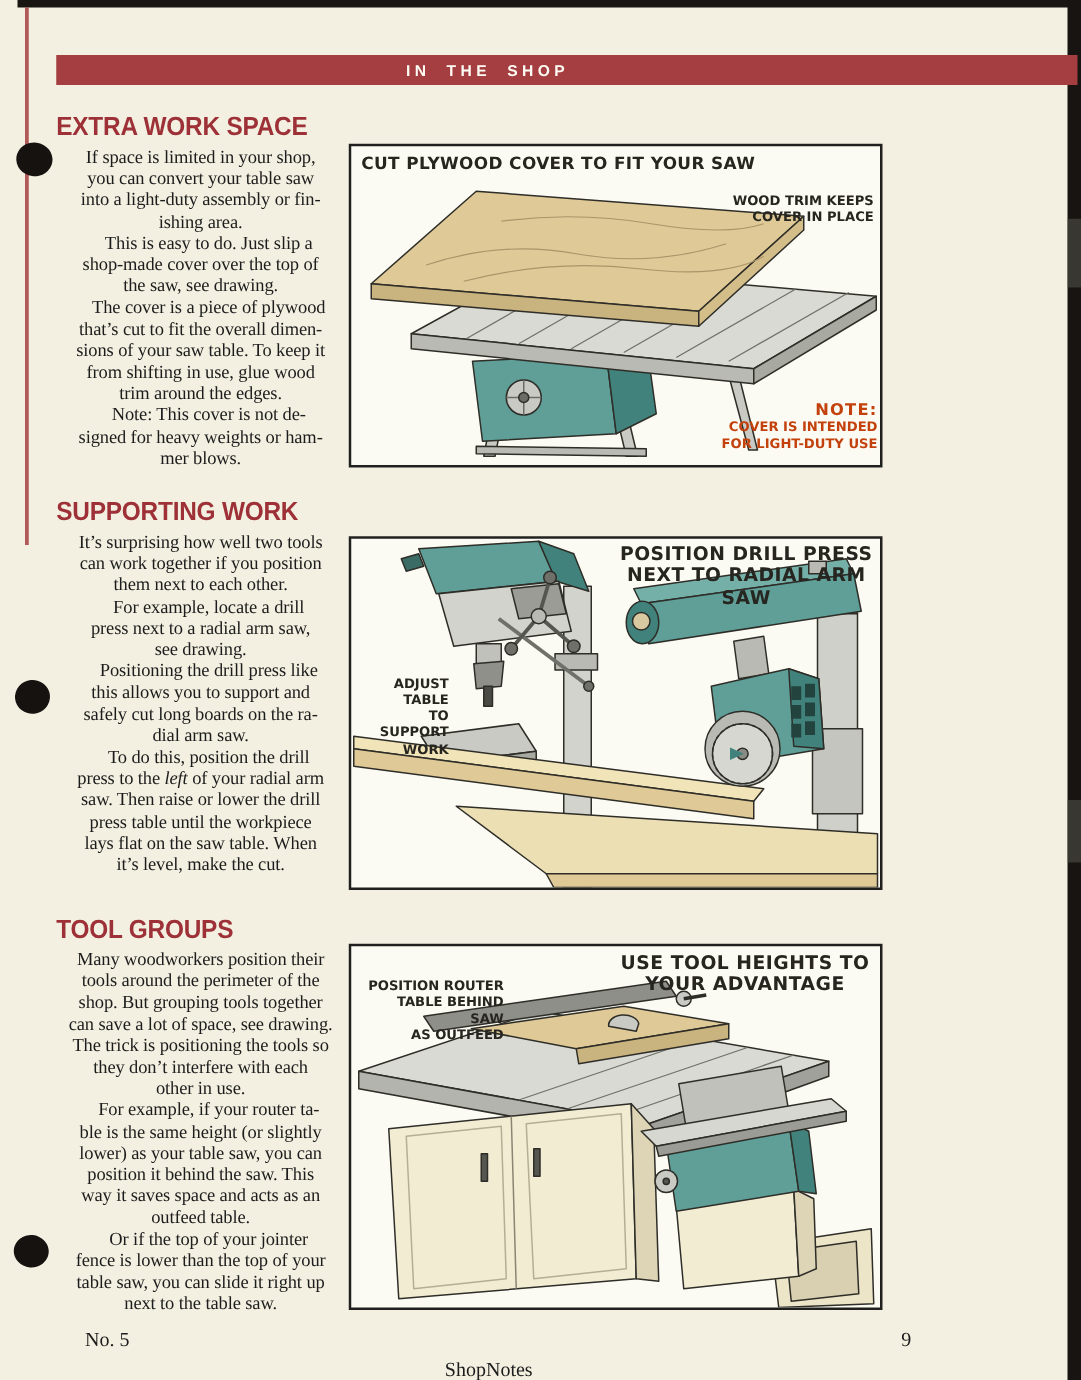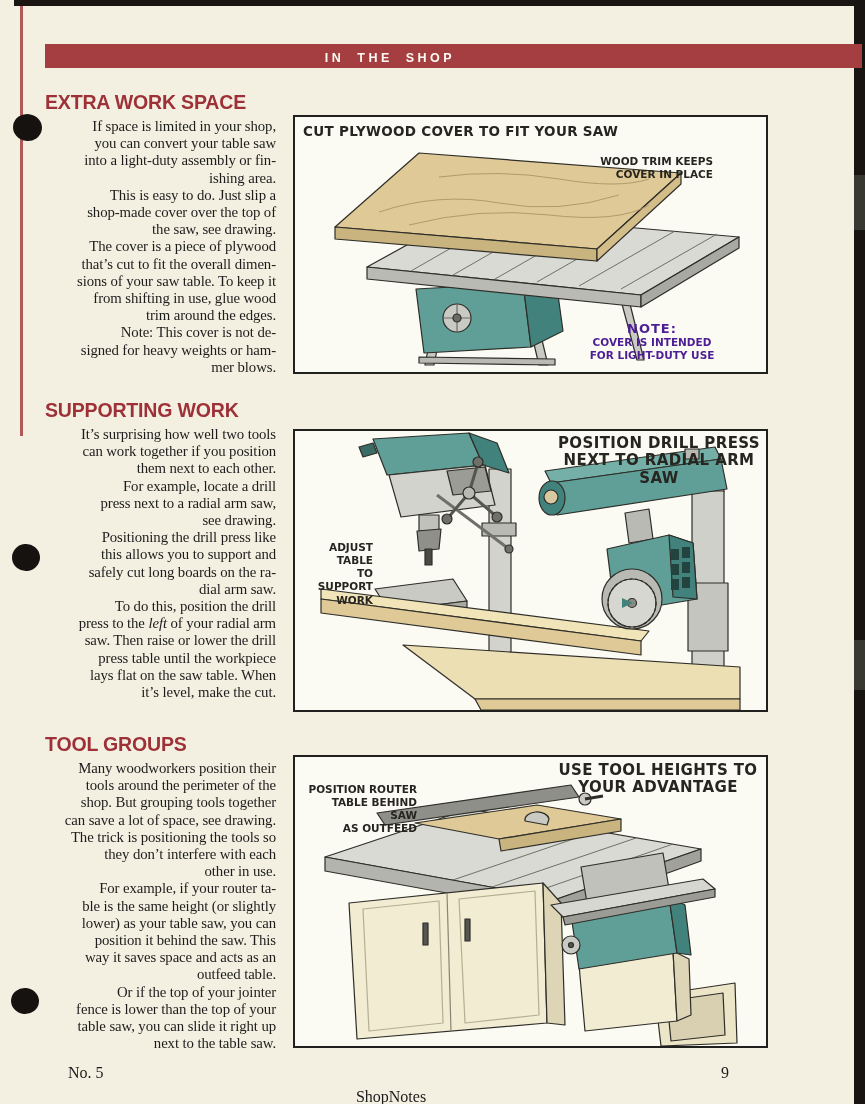--- a/index.html
+++ b/index.html
@@ -17,39 +17,39 @@
   .header-bar{left:45px;top:44px;width:817px;height:24px;background:var(--maroon,#a43e40);}
   .header-title-wrap{left:45px;top:48px;width:690px;text-align:center;}
   .header-title{font-family:"Liberation Sans",sans-serif;font-weight:700;font-size:12.5px;
        color:#fdfbf3;letter-spacing:3.5px;word-spacing:6px;margin-top:12px;}
   
   .text-block{left:45px;width:231px;}
   .sec-heading{margin:0 0 5px 0;font-family:"Liberation Sans",sans-serif;font-weight:700;
        font-size:21px;line-height:22px;color:var(--heading-red,#9d3137);letter-spacing:-.2px;
        transform:scaleX(.93);transform-origin:left center;white-space:nowrap;}
   .para{margin:0;font-size:14.8px;line-height:17.2px;letter-spacing:-.1px;
-       white-space:pre-line;text-align:right;}
+       white-space:pre-line;text-align:center;}
   .para.ind{text-indent:13px;}
   .para i{font-style:italic;}
   
-  .panel{left:293px;width:423px;background:var(--panel-cream,#fcfbf3);
-       border:2px solid #20201e;padding-left:48px;}
+  .panel{left:279px;width:423px;background:var(--panel-cream,#fcfbf3);
+       border:2px solid #20201e;}
   .panel svg{position:absolute;left:0;top:0;width:100%;height:100%;}
   .panel-title{position:absolute;font-family:"DejaVu Sans",sans-serif;font-weight:600;
        color:#26251f;white-space:pre-line;}
   .pt-1{left:8px;top:6px;font-size:13.5px;letter-spacing:.3px;white-space:nowrap;}
   .pt-2{right:0;top:4px;width:214px;font-size:15px;letter-spacing:.4px;text-align:center;line-height:1.15;}
   .pt-3{right:8px;top:5px;width:200px;font-size:15px;letter-spacing:.4px;text-align:center;line-height:1.15;}
   .callout{position:absolute;font-family:"DejaVu Sans",sans-serif;font-weight:600;
        font-size:10.5px;line-height:1.25;color:#26251f;text-align:right;white-space:pre-line;}
   .co-1{left:300px;top:38px;width:118px;}
   .co-2{left:4px;top:110px;width:74px;}
   .co-3{left:12px;top:26px;width:110px;}
-  .note-block{position:absolute;left:293px;top:204px;width:128px;text-align:center;
-       font-family:"DejaVu Sans",sans-serif;color:#4c1d95;}
+  .note-block{position:absolute;left:293px;top:204px;width:128px;text-align:right;
+       font-family:"DejaVu Sans",sans-serif;color:#c2410c;}
   .note-title{font-size:13px;font-weight:600;letter-spacing:1px;}
   .note-body{font-size:10.5px;font-weight:600;line-height:1.25;white-space:pre-line;}
   
   .footer-item{top:1064px;font-size:16px;margin-left:23px;}
   .footer-center{left:45px;top:1088px;width:692px;text-align:center;font-size:16px;}
 </style>
 </head>
 <body>
 
 <div class="abs strip-top"></div>

